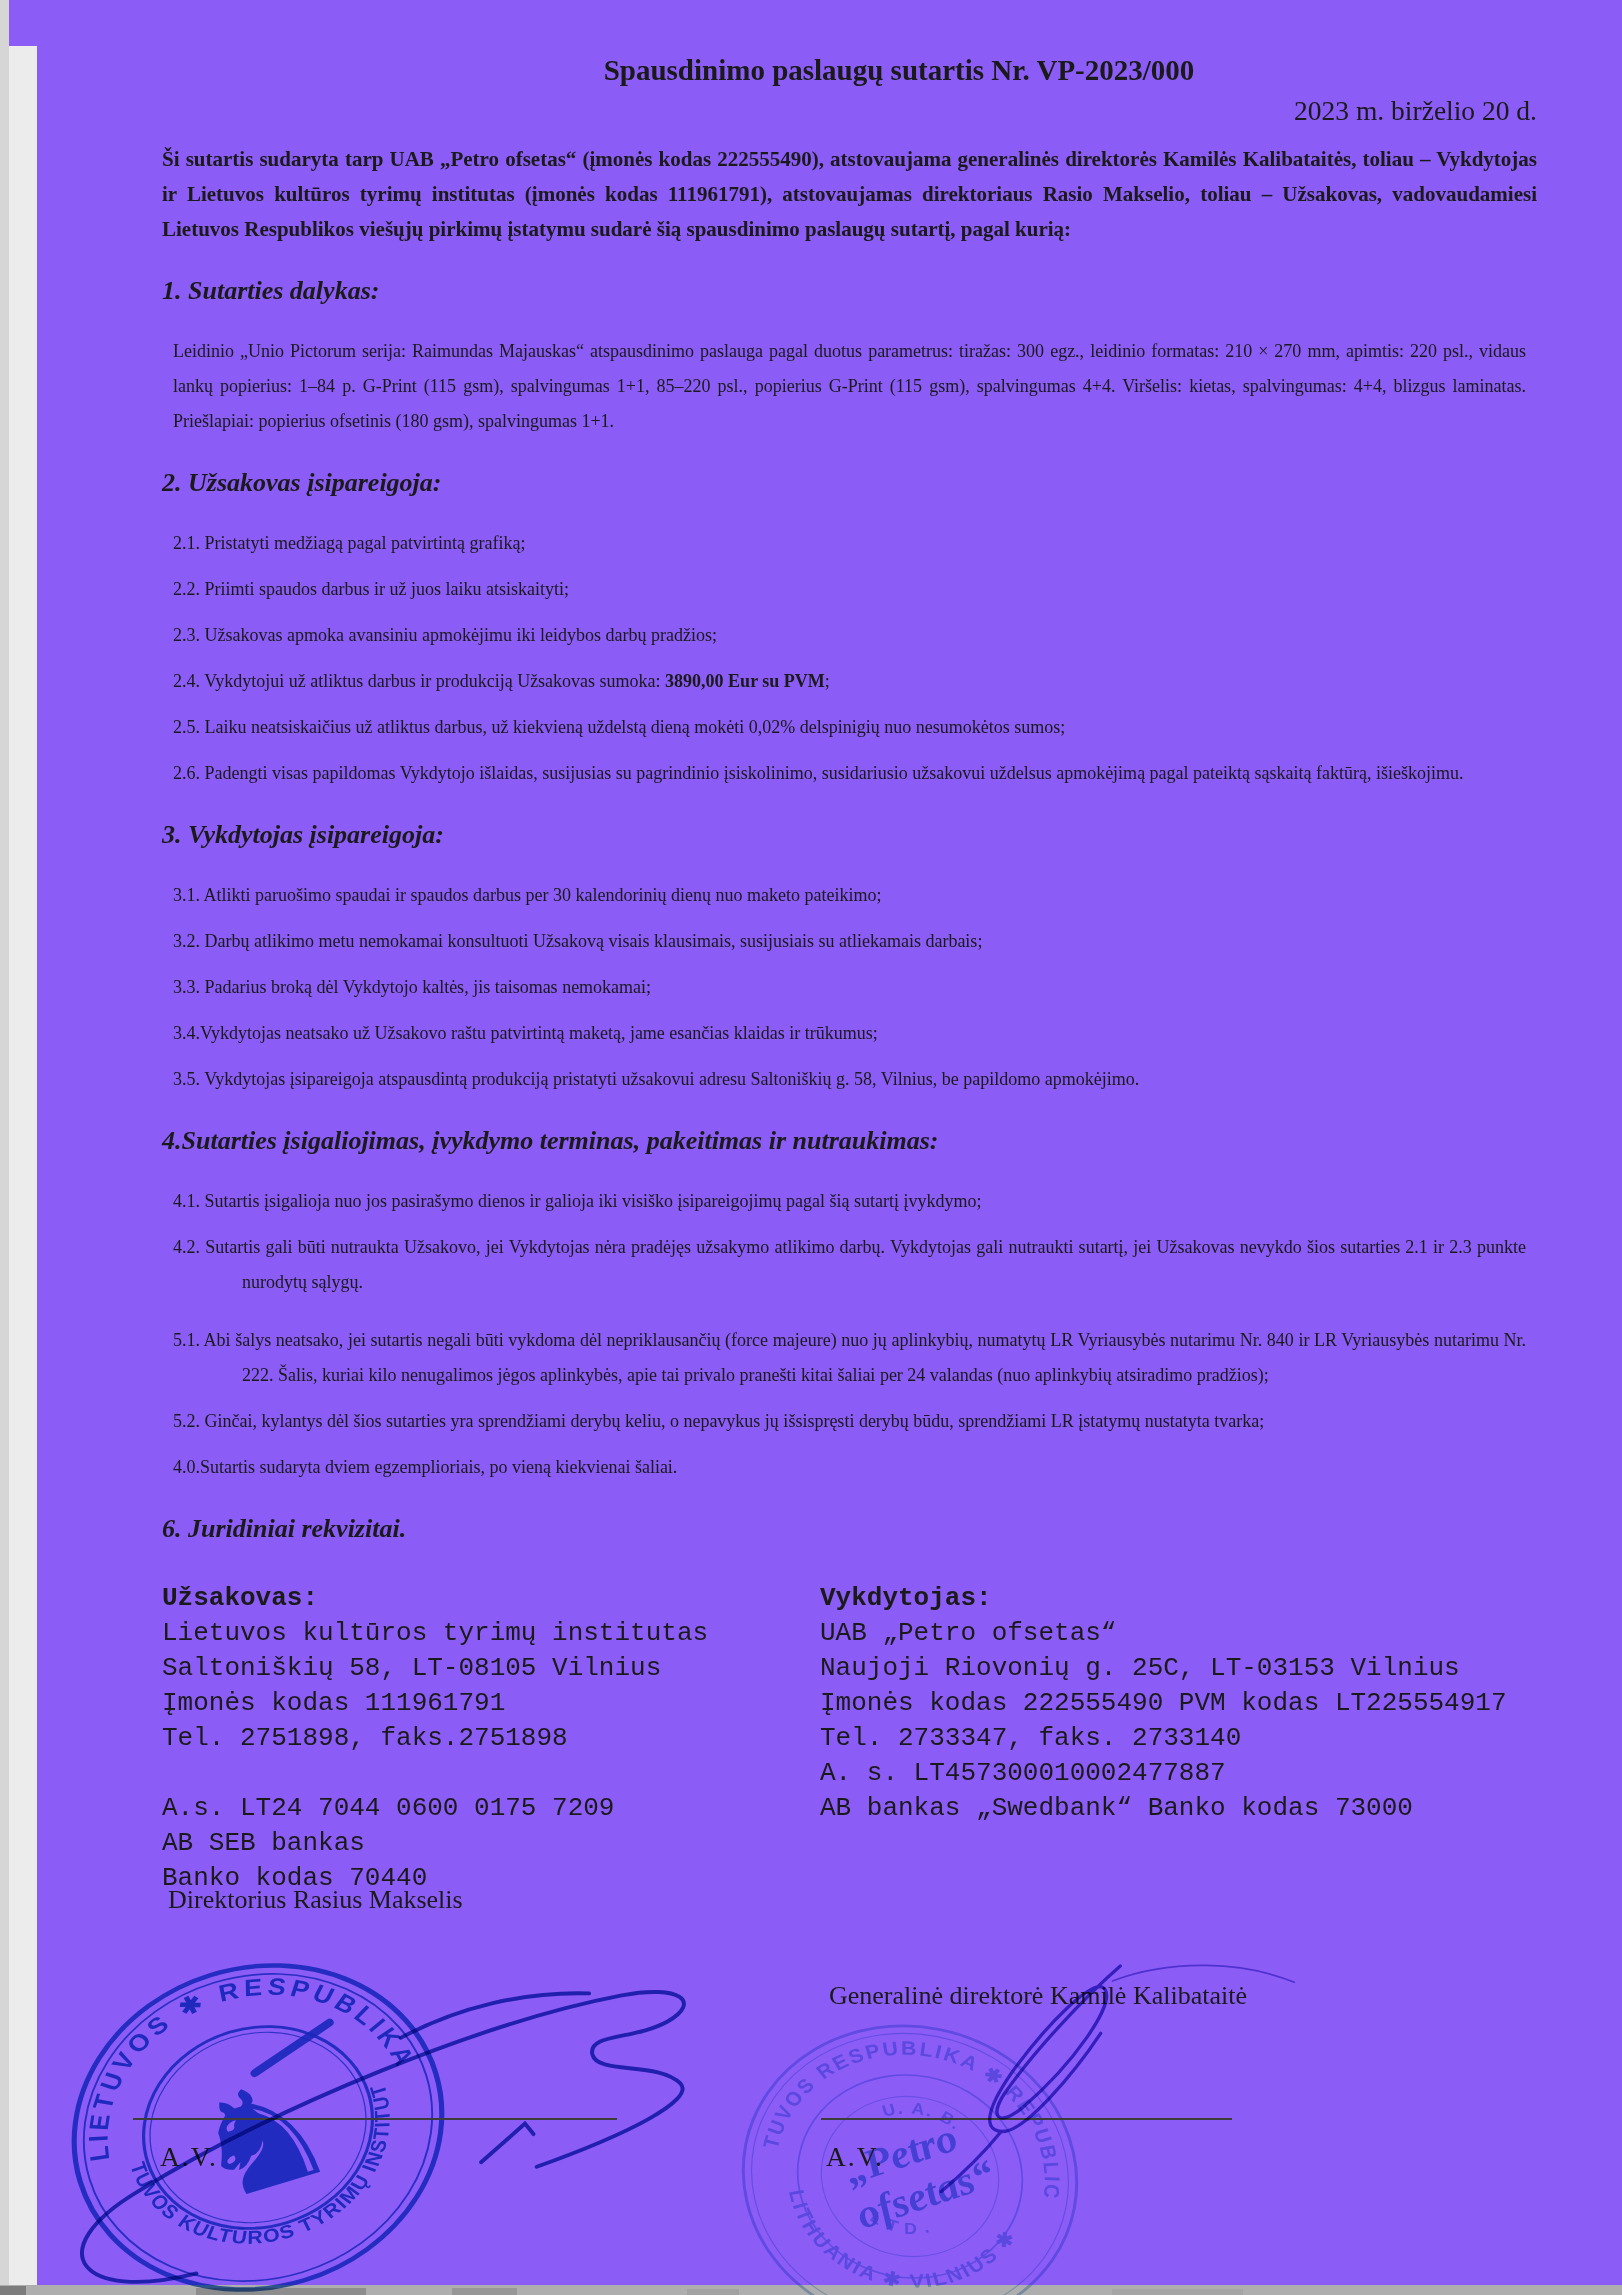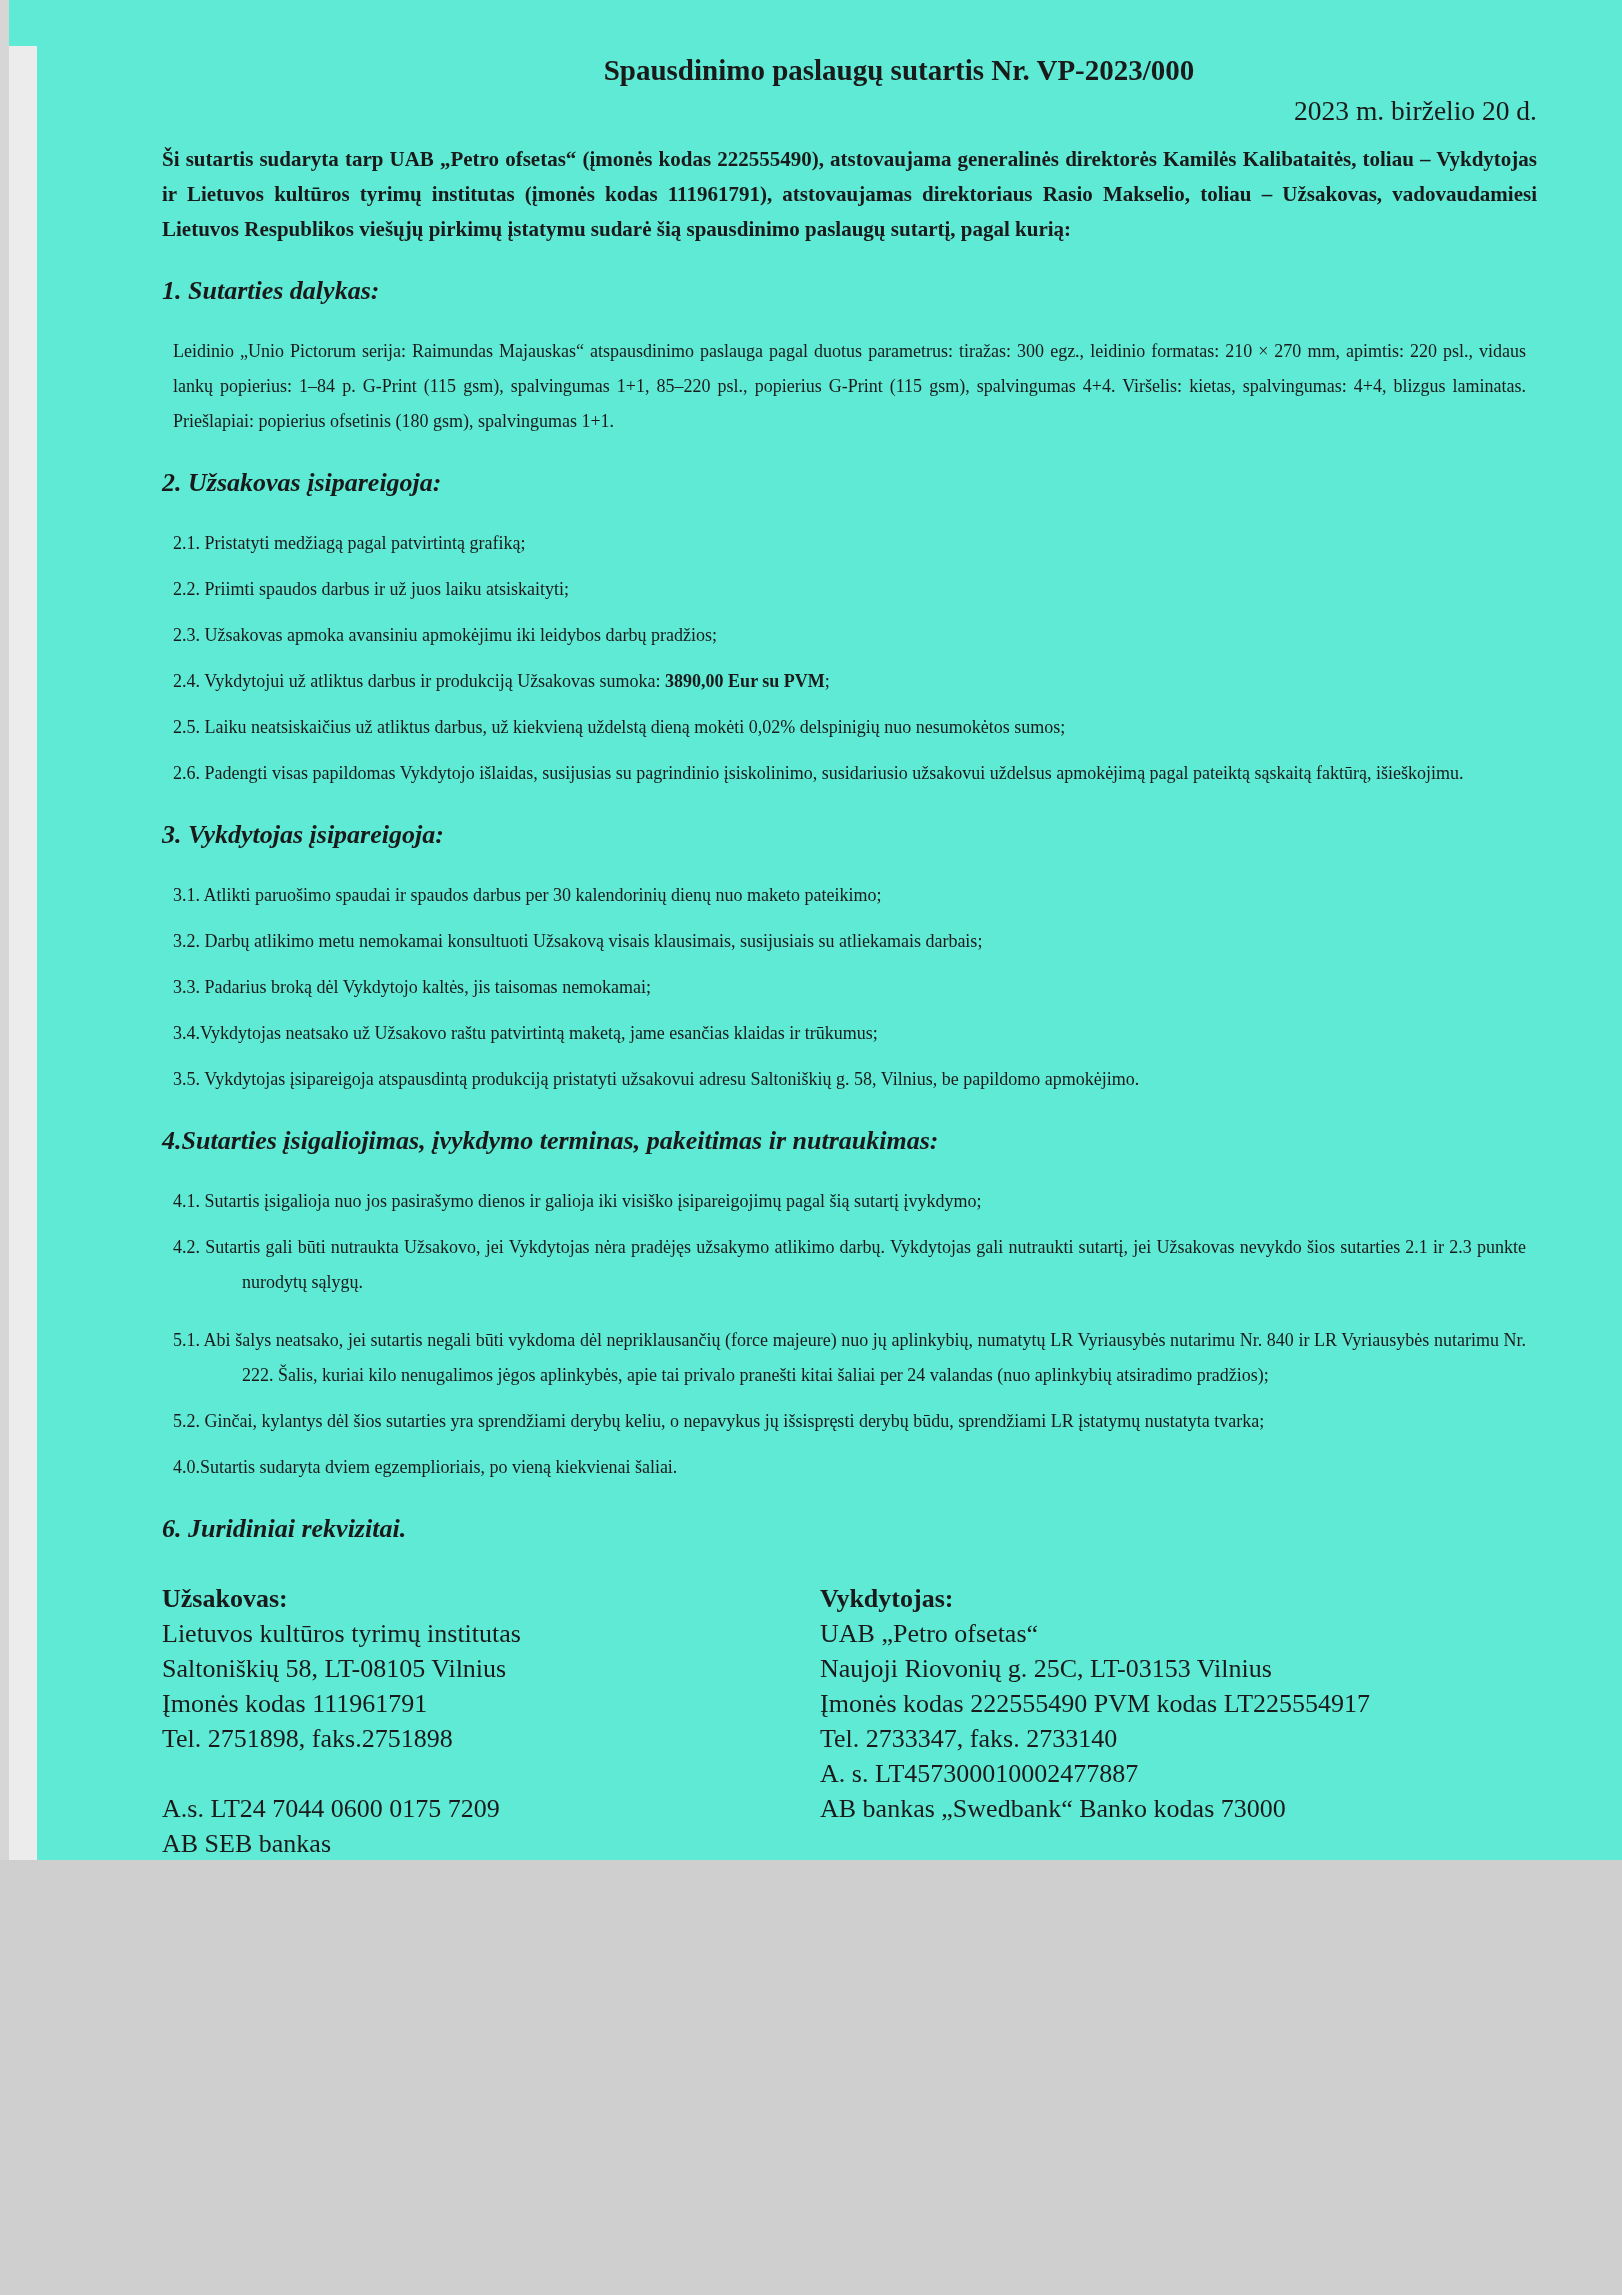--- a/index.html
+++ b/index.html
@@ -1,39 +1,39 @@
 <!DOCTYPE html>
 <html style="font-size:10.5px"><head>
 <meta charset="utf-8">
 <style>
   html,body{margin:0;padding:0;background:#cfcfcf;}
   .page{
-    position:relative;width:1623px;height:1860px;margin:0 auto;
-    background:#5eead4;overflow:hidden;
+    position:relative;width:1623px;height:2295px;margin:0 auto;
+    background:#8b5cf6;overflow:hidden;
     font-family:"Liberation Serif", serif;color:#1a1a1a;
   }
   
   .scan-edge-left{position:absolute;left:0;top:0;width:9.2px;height:100%;background:#d6d6d6;}
   .scan-edge-left2{position:absolute;left:9.2px;top:46px;width:27.5px;height:2241px;background:#ececec;}
   .scan-bar-bottom{position:absolute;left:0;top:2285px;width:100%;height:10.5px;background:#aeaeae;}
   .scan-mark{position:absolute;background:#8d8d8d;}
 
   .content{position:absolute;left:162px;top:52px;width:1375px;}
   .doc-title{font-size:29px;font-weight:bold;line-height:37px;text-align:center;padding-left:99px;}
   .doc-date{font-size:27.5px;line-height:35px;text-align:right;padding-left:99px;margin-top:3.9px;}
   .intro{margin-top:14px;font-size:21px;line-height:35px;text-align:justify;font-weight:bold;}
 
   .sec{margin-top:23.6px;}
   .sec-head{font-size:26px;line-height:35px;font-weight:bold;font-style:italic;}
   .sec-head .num{font-style:italic;}
   .sec-body,.clause{font-size:18px;line-height:35px;text-align:justify;margin:11px;}
   .clause.hang{padding-left:69px;text-indent:-69px;}
   .b{font-weight:bold;}
 
-  .req{display:flex;margin-top:35px;}
+  .req{display:flex;margin-top:35px;font-family:Liberation Mono, monospace;}
   .req-col{width:658px;}
   .req-col.right-col{flex:1;}
   .req-title{font-size:26px;line-height:35px;font-weight:bold;}
   .req-line{font-size:26px;line-height:35px;min-height:35px;}
 
   .sig-name{position:absolute;font-size:26px;white-space:nowrap;z-index:4;}
   .sig-name.left{left:168px;top:1885px;}
   .sig-name.right{left:829px;top:1981px;}
   .sig-line{position:absolute;height:2px;background:#3c3c3c;z-index:4;}
   .sig-line.left{left:133px;top:2118px;width:484px;}

